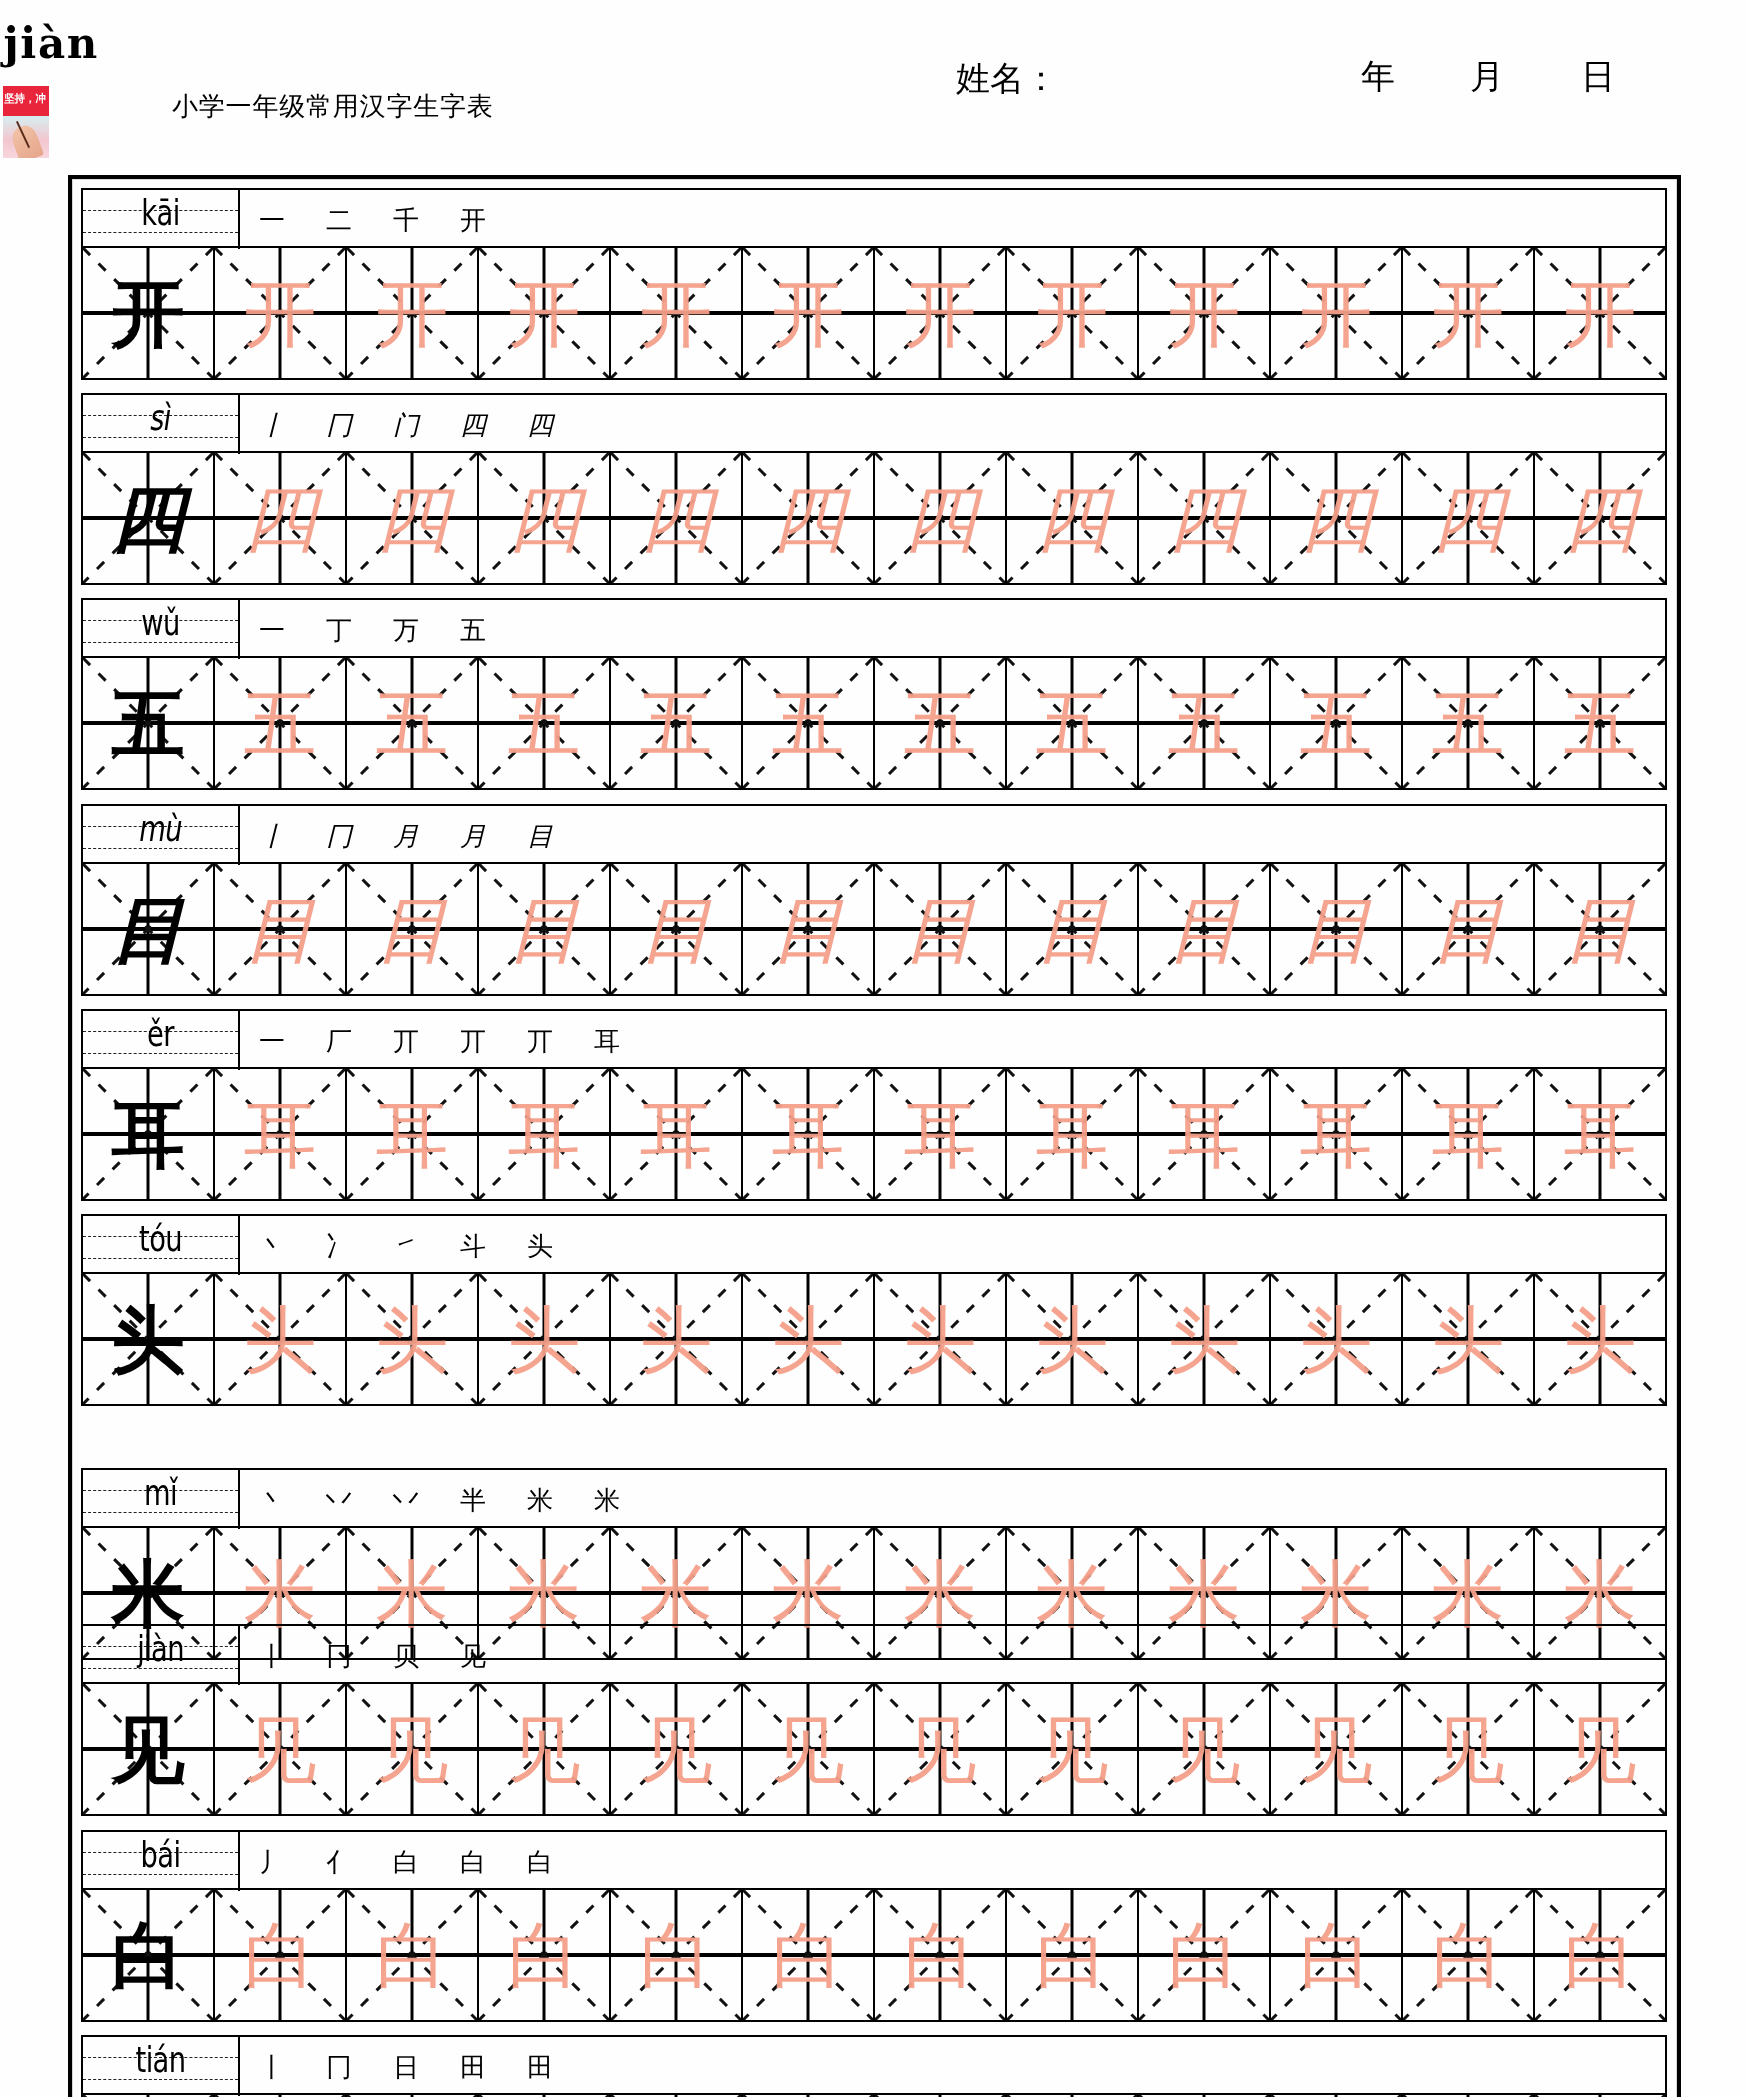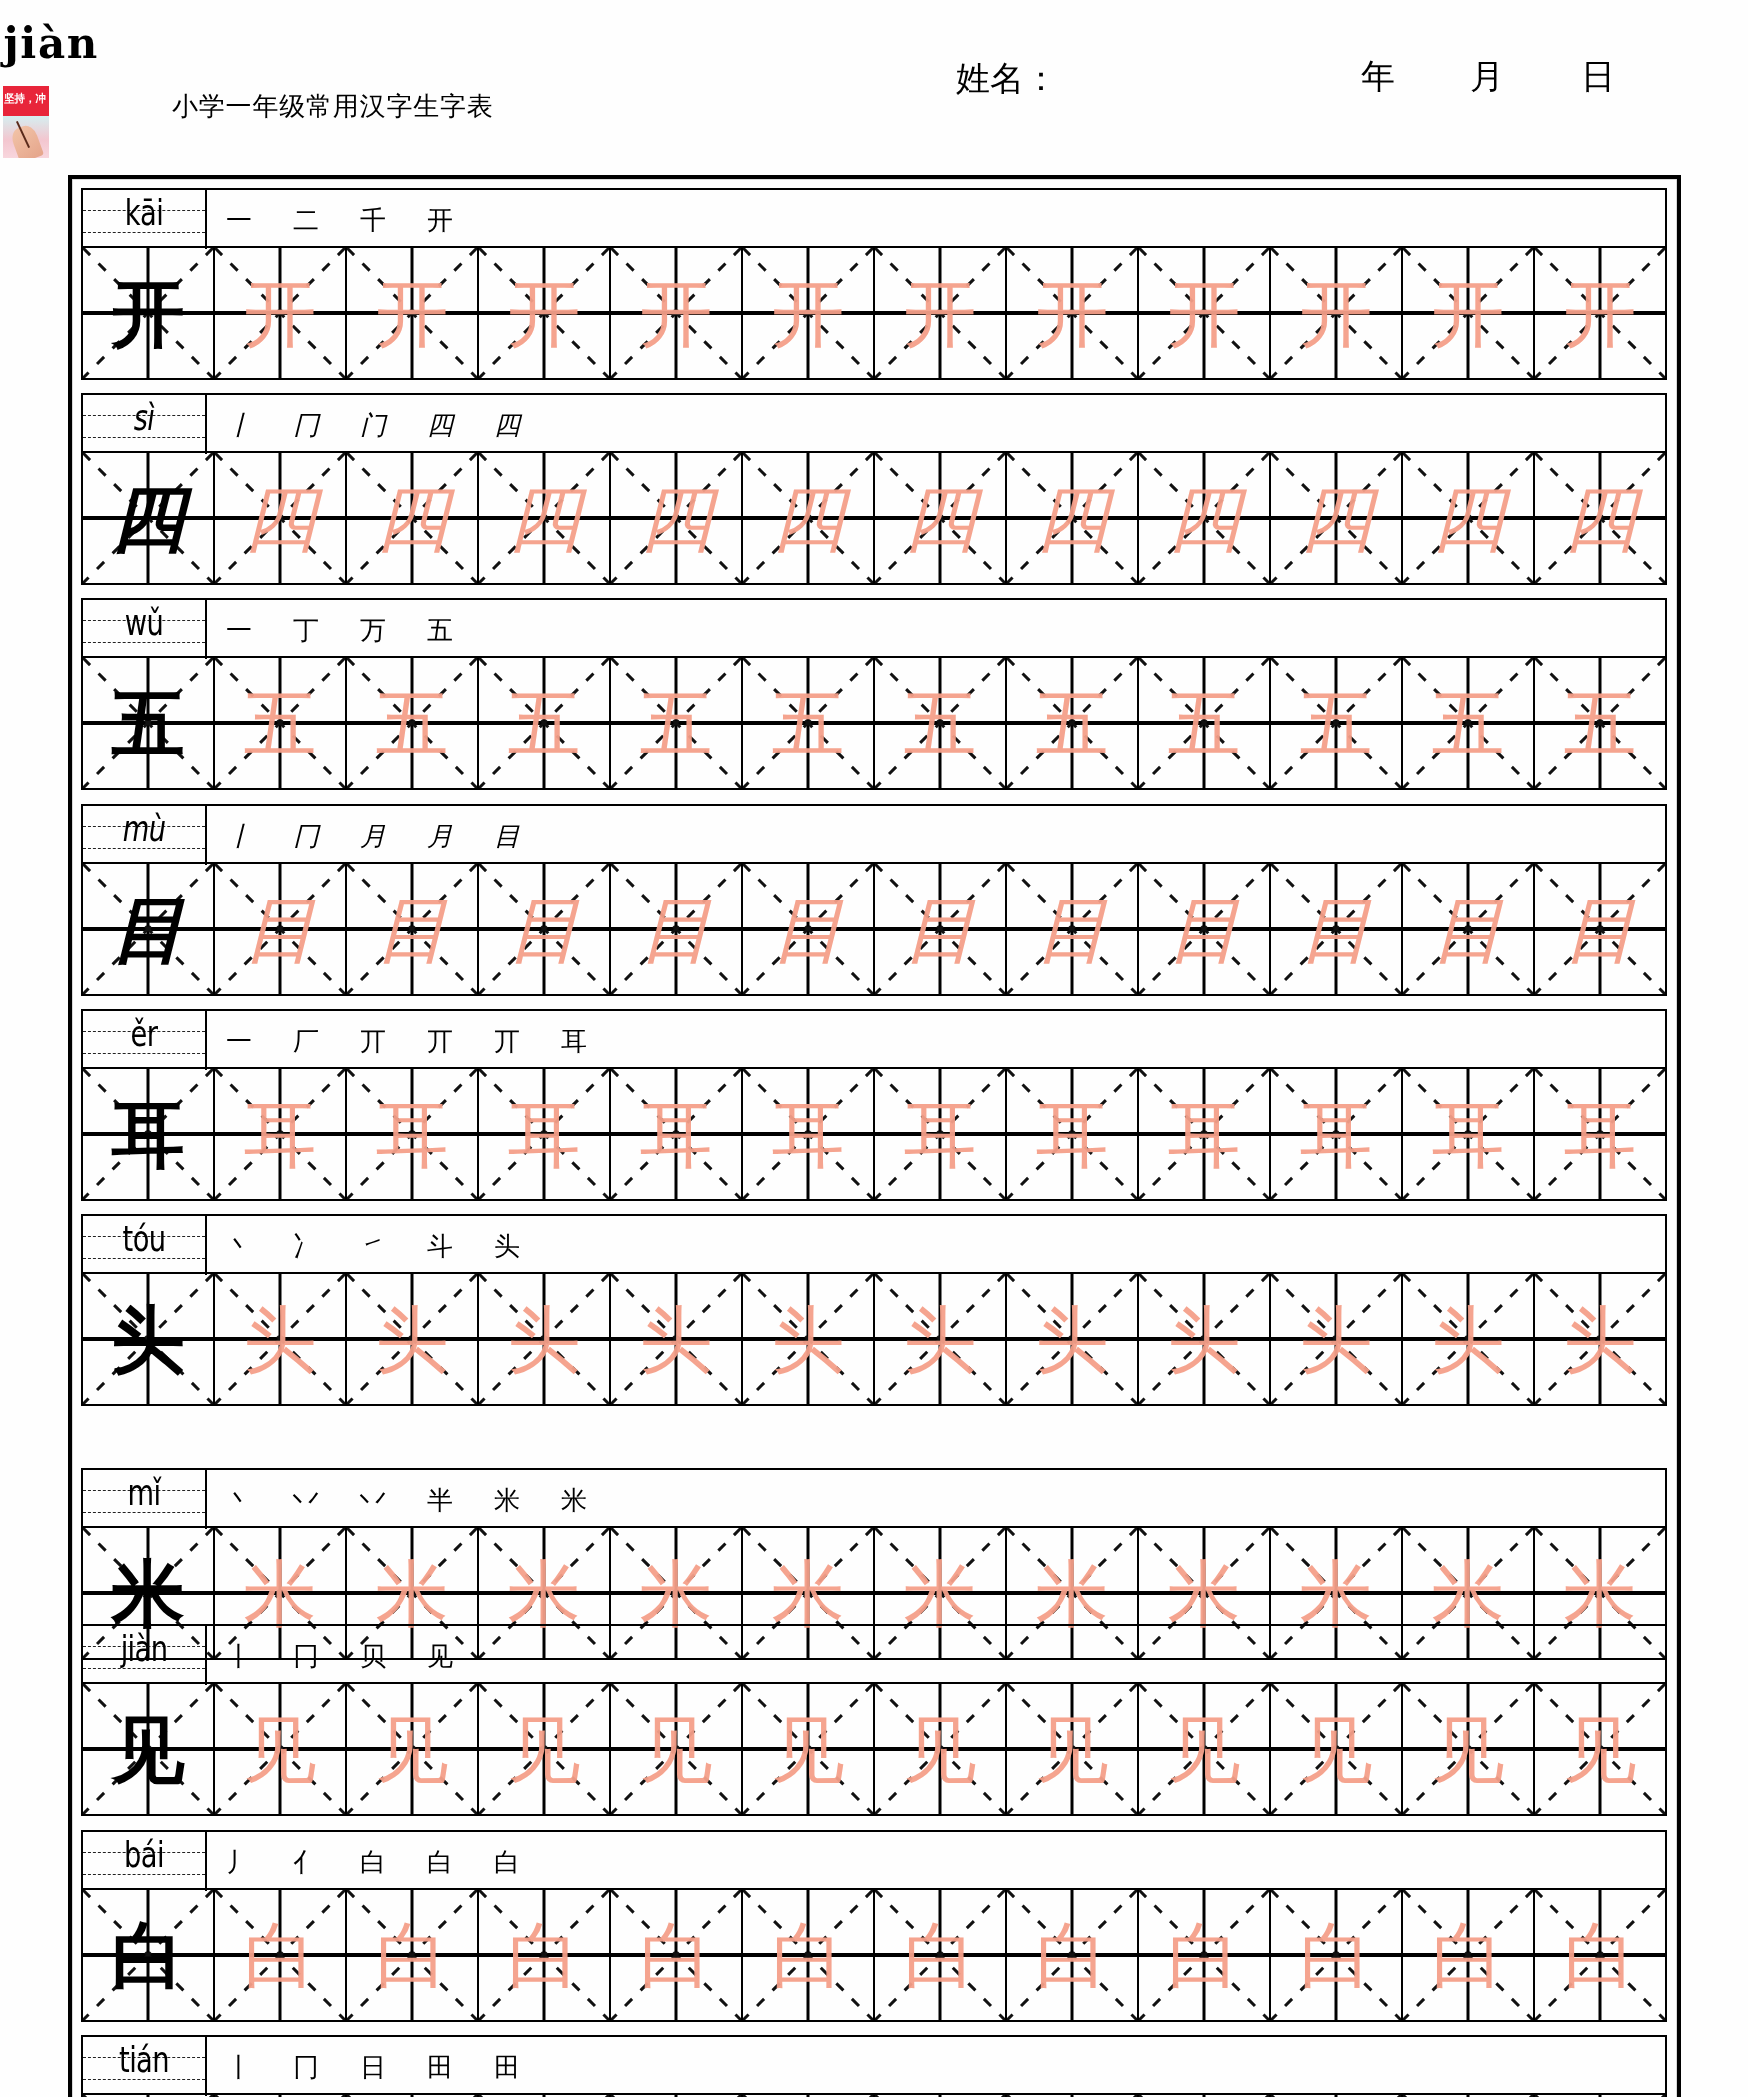--- a/index.html
+++ b/index.html
@@ -17,21 +17,21 @@
 
   .name-label { position: absolute; left: 956px; top: 61px; font-size: 34px; line-height: 1; }
   .date-year { position: absolute; left: 1361px; top: 59px; font-size: 34px; line-height: 1; }
   .date-month { position: absolute; left: 1470px; top: 59px; font-size: 34px; line-height: 1; }
   .date-day { position: absolute; left: 1581px; top: 59px; font-size: 34px; line-height: 1; }
 
   .outer-frame { position: absolute; left: 68px; top: 175px; width: 1613px; height: 2089px; border: 4.2px solid #000; box-shadow: inset 0 0 0 0.8px #cfcfcf; }
 
   .char-row { position: absolute; left: 81px; width: 1586px; height: 192px; }
   .row-head { position: absolute; left: 0; top: 0; width: 100%; height: 61px; border: 2.5px solid #000; border-bottom: none; display: flex; }
-  .pinyin-box { position: relative; width: 124px; height: 100%; border-right: 2.1px solid #000; }
+  .pinyin-box { position: relative; width: 157px; height: 100%; border-right: 2.1px solid #000; }
   .pinyin-box .guide { position: absolute; left: 0; right: 0; border-top: 1.3px dashed #222; }
   .pinyin-box .guide.g1 { top: 20px; }
   .pinyin-box .guide.g2 { top: 42px; }
   .pinyin-text { position: absolute; left: 0; right: 0; top: 5.9px; text-align: center; font-family: "DejaVu Sans", sans-serif; font-size: 35px; line-height: 1; transform: scaleX(0.78); letter-spacing: -0.8px; }
   .strokes { flex: 1; display: flex; align-items: center; padding-left: 19px; }
   .stroke-step { font-size: 26px; width: 67px; text-align: left; line-height: 1; font-family: "DejaVu Serif", serif; }
 
   .row-cells { position: absolute; left: 0; top: 58px; width: 100%; height: 134px; border: 2.5px solid #000; display: flex; }
   .cell { position: relative; flex: 1 1 0; height: 100%; border-right: 2.1px solid #000; overflow: hidden; }
   .cell:last-child { border-right: none; }

